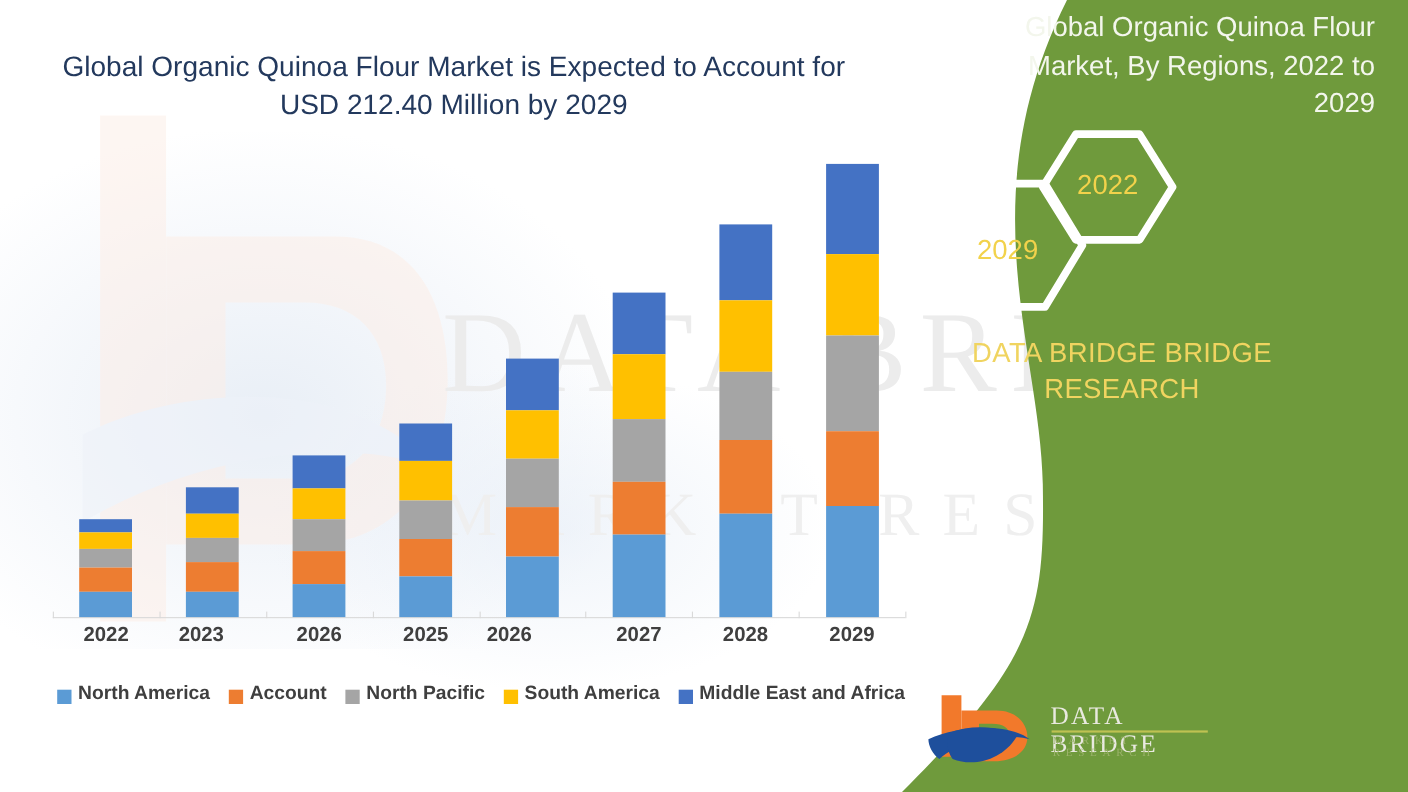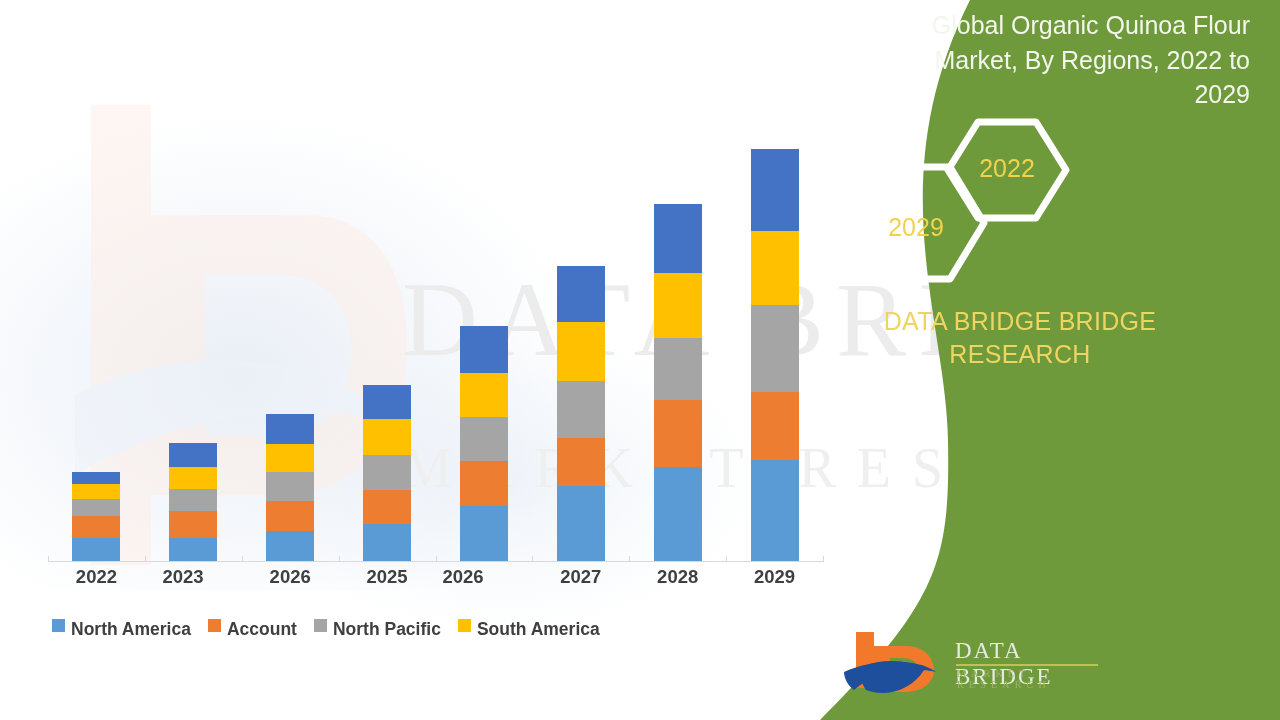--- a/index.html
+++ b/index.html
@@ -47,21 +47,21 @@
   .bar{position:absolute;bottom:1px;width:48px;}
   .seg{width:100%;display:block;}
 
   .xlabels{position:absolute;left:48px;top:566px;width:775px;height:30px;}
   .xlabel{position:absolute;top:0;width:80px;text-align:center;
           font-size:18.5px;font-weight:bold;color:#3f3f3f;}
 
   
   .legend{position:absolute;left:52px;top:615px;width:790px;height:28px;
           display:flex;align-items:center;gap:0px;}
-  .leg-item{display:flex;align-items:flex-start;margin-right:17px;}
+  .leg-item{display:flex;align-items:flex-end;margin-right:17px;}
   .leg-swatch{width:13px;height:13px;margin-right:6px;flex:0 0 auto;}
   .leg-label{font-size:17.5px;font-weight:bold;color:#3f3f3f;white-space:nowrap;}
 
   
   .footer{position:absolute;left:0;top:683px;width:975px;height:25px;}
   .foot-left{position:absolute;left:30px;top:0;font-size:12.5px;color:#1a1a1a;
              font-family:"Liberation Serif", serif;white-space:nowrap;}
   .foot-right{position:absolute;left:460px;top:0;font-size:12.5px;color:#1a1a1a;
               font-family:"Liberation Serif", serif;white-space:nowrap;}
 
@@ -95,20 +95,21 @@
     <svg class="wm-b" viewBox="0 0 360 520">
       <path d="M36 10 L96 10 L96 470 L36 470 Z" fill="#fdeee6"></path>
       <path d="M96 120 L250 120 C320 120 352 175 352 250 C352 340 305 400 225 400 L96 400 Z
                M150 180 L150 340 L220 340 C268 340 296 305 296 255 C296 208 268 180 222 180 Z" fill="#fdeee6" fill-rule="evenodd"></path>
       <path d="M20 300 C120 250 270 250 340 330 C250 300 120 320 20 380 Z" fill="#eef2f9"></path>
     </svg>
 
     <div class="wm-text">DATA BRIDGE</div>
     <div class="wm-text2">MARKET RESEARCH</div>
 
+    <div class="title">Global Organic Quinoa Flour Market is Expected to Account for USD 212.40 Million by 2029</div>
 
     <div class="chart">
       <div class="plot" id="plot">
         <div class="axis-line"></div>
       <div class="tick" style="left: 0px;"></div>
           <div class="bar" style="left: 24.4375px;">
             <span class="seg" style="height: 11.0753px; background: rgb(68, 114, 196);"></span>
             <span class="seg" style="height: 15.5054px; background: rgb(255, 192, 0);"></span>
             <span class="seg" style="height: 16.6129px; background: rgb(165, 165, 165);"></span>
             <span class="seg" style="height: 22.1505px; background: rgb(237, 125, 49);"></span>
@@ -194,20 +195,24 @@
           <span class="leg-swatch" style="background: rgb(237, 125, 49);"></span>
           <span class="leg-label">Account</span>
         </div>
         <div class="leg-item">
           <span class="leg-swatch" style="background: rgb(165, 165, 165);"></span>
           <span class="leg-label">North Pacific</span>
         </div>
         <div class="leg-item">
           <span class="leg-swatch" style="background: rgb(255, 192, 0);"></span>
           <span class="leg-label">South America</span>
+        </div>
+        <div class="leg-item">
+          <span class="leg-swatch" style="background: rgb(68, 114, 196);"></span>
+          <span class="leg-label">Middle East and Africa</span>
         </div>
       </div>
 
   </div>
 
   <div class="green-pane">
     <svg class="green-shape" viewBox="0 0 460 720" preserveAspectRatio="none">
       <path d="M150 0 L460 0 L460 720 L0 720 C120 600 130 560 128 440 C126 320 60 180 150 0 Z" fill="#6f9a3c"></path>
     </svg>
 

